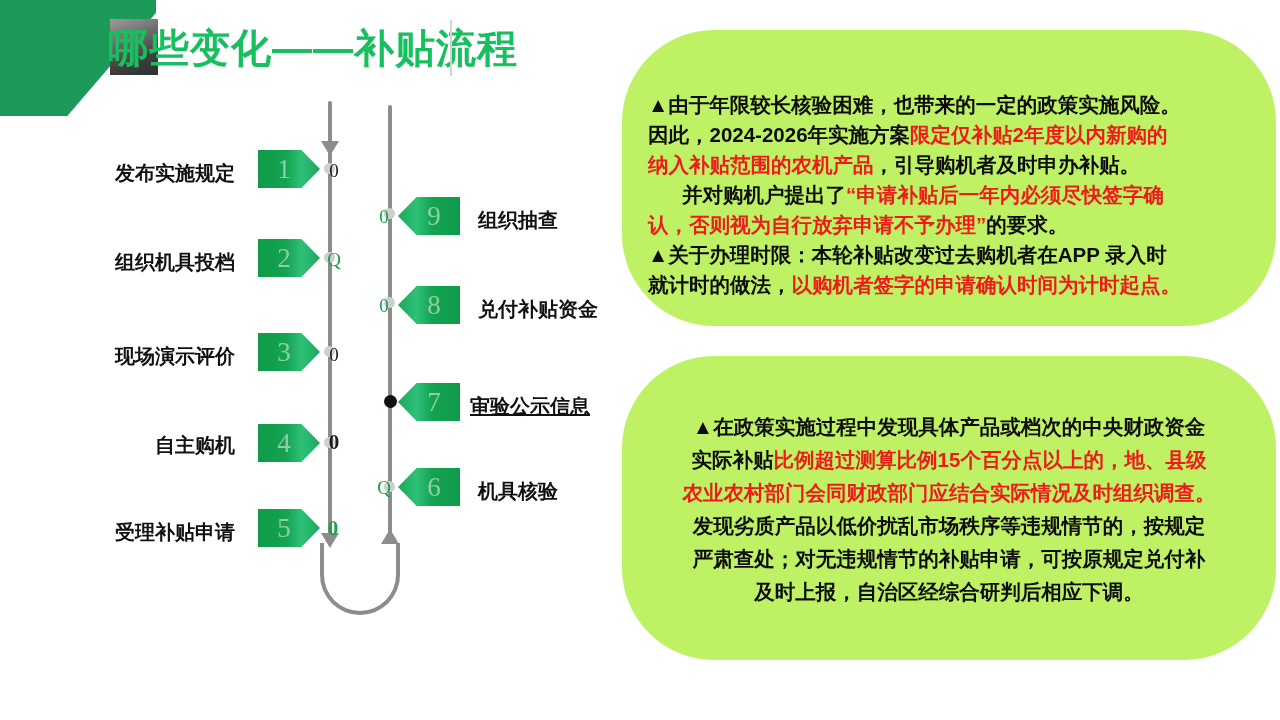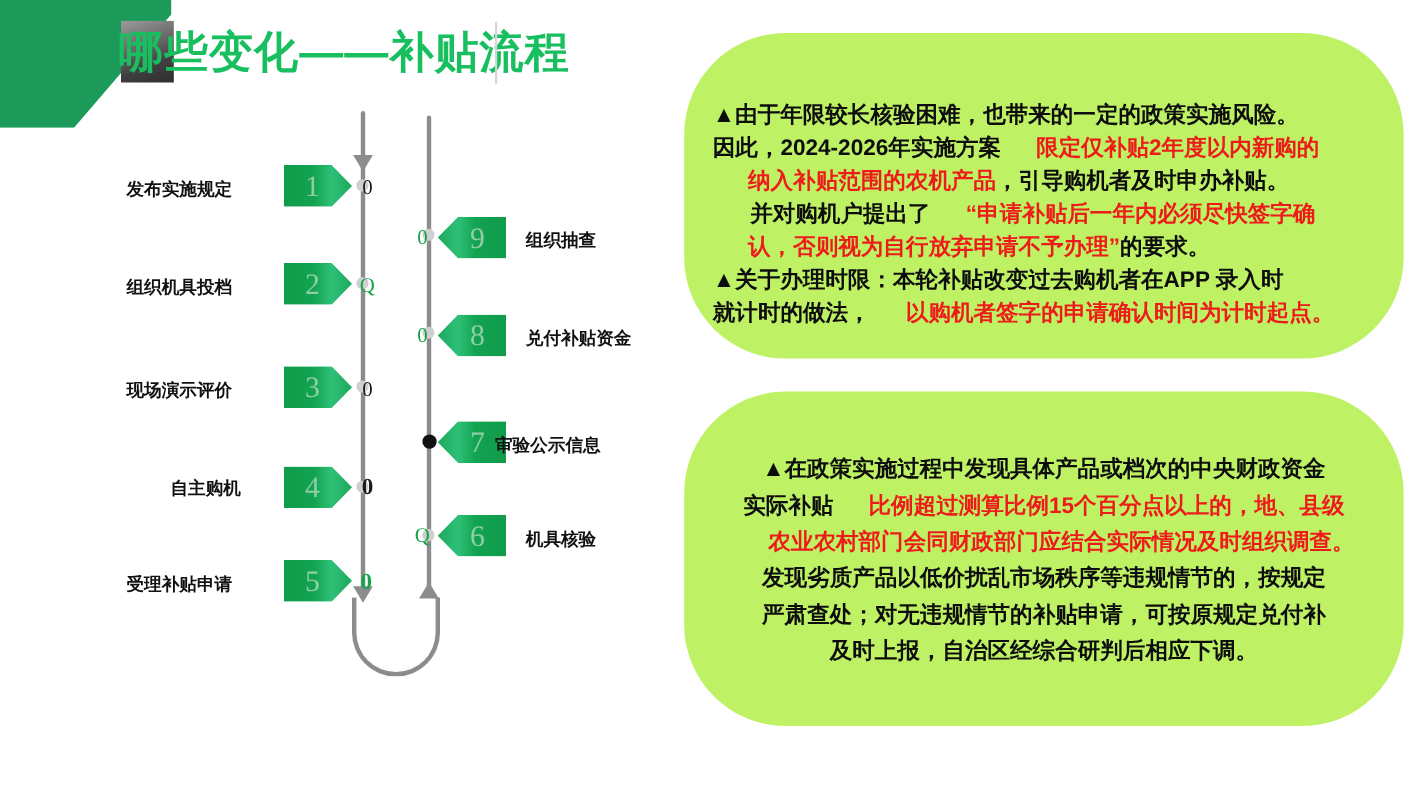--- a/index.html
+++ b/index.html
@@ -158,21 +158,21 @@
     left: 0; top: 0;
     width: 100%;
     text-align: center;
     opacity: 0.62;
   }
   .chev.leftward .num { padding-left: 10px; box-sizing: border-box; }
   .chev.rightward .num { padding-right: 10px; box-sizing: border-box; }
 
   .steplabel {
     position: absolute;
-    font-size: 16px;
+    font-size: 20px;
     font-weight: bold;
     color: #111111;
     white-space: nowrap;
     line-height: 24px;
   }
 
   
   .panel {
     position: absolute;
     background: #bef264;
@@ -191,21 +191,21 @@
     line-height: 30px;
     font-weight: bold;
     color: #0d0d0d;
   }
   .panel.p1 .panel-body { top: 60px; }
   .panel.p2 .panel-body { top: 54px; text-align: center; }
 
   .panel.p2 .panel-body p { margin: 0; line-height: 33px; }
   .panel.p1 .panel-body p { margin: 0; }
 
-  .red { color: #ee1b1b; margin-left: 32px; }
+  .red { color: #ee1b1b; }
   .indent { display: inline-block; width: 34px; }
 </style>
 </head>
 <body>
 
 <div id="slide">
 
   <div class="corner-shape"></div>
   <div class="title-badge"></div>
   <div class="title-text">哪些变化——补贴流程</div>
@@ -274,21 +274,21 @@
       <div class="body"></div>
       <div class="num">8</div>
     </div>
     <div class="steplabel" style="left:478px; top:202px;">兑付补贴资金</div>
 
     <div class="marker dot" style="left:384px; top:300px;"></div>
     <div class="chev leftward" style="left:398px; top:288px;">
       <div class="body"></div>
       <div class="num">7</div>
     </div>
-    <div class="steplabel" style="left:450px; top:299px;">审验公示信息</div>
+    <div class="steplabel" style="left:470px; top:299px;text-decoration:underline;">审验公示信息</div>
 
     <div class="node-dot" style="left:384px; top:386px;"></div>
     <div class="marker green" style="left:375px; top:383px;">Q</div>
     <div class="chev leftward" style="left:398px; top:373px;">
       <div class="body"></div>
       <div class="num">6</div>
     </div>
     <div class="steplabel" style="left:478px; top:384px;">机具核验</div>
 
   </div>

